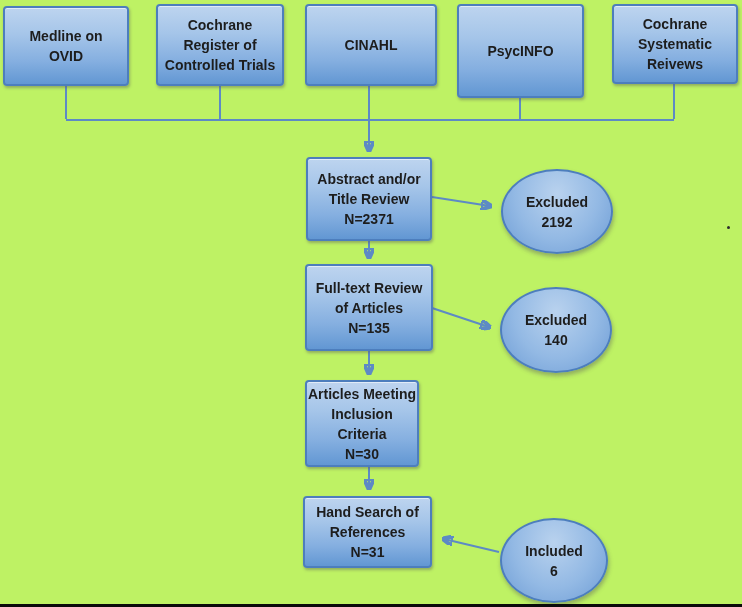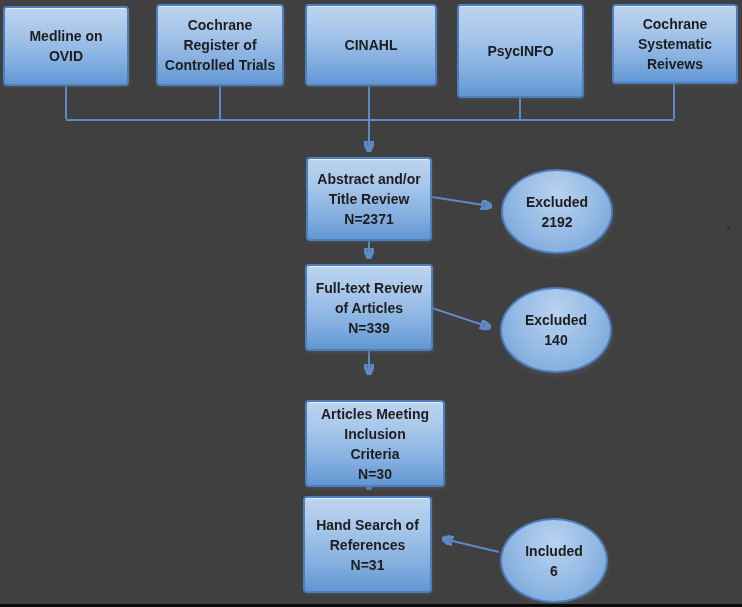--- a/index.html
+++ b/index.html
@@ -1,17 +1,17 @@
 <!DOCTYPE html>
 <html><head>
 <meta charset="utf-8">
 <style>
   html,body{margin:0;padding:0;background:#fff;}
   .stage{
-    position:relative;width:742px;height:607px;background:#404040;overflow:hidden;
+    position:relative;width:742px;height:607px;background:#bef264;overflow:hidden;
     font-family:"Liberation Sans","DejaVu Sans",sans-serif;
   }
   .node{
     position:absolute;display:flex;align-items:center;justify-content:center;
     text-align:center;color:#1d1d1d;font-weight:bold;font-size:14px;line-height:20px;
     box-sizing:border-box;
   }
   .node .lbl{white-space:pre-line;display:block;width:100%;}
   .rect{
     background:linear-gradient(180deg,#bdd4ef 0%,#a5c5e9 35%,#85afe0 70%,#6297d3 100%);
@@ -75,29 +75,29 @@
   </div>
 
   <div class="node rect" style="left:306px;top:157px;width:126px;height:84px;justify-content:flex-end;">
     <span class="lbl">Abstract and/or
 Title Review
 N=2371</span>
   </div>
   <div class="node rect" style="left:305px;top:264px;width:128px;height:87px;">
     <span class="lbl">Full-text Review
 of Articles
-N=339</span>
+N=135</span>
   </div>
-  <div class="node rect" style="left:305px;top:380px;width:140px;height:87px;margin-top:20px;">
+  <div class="node rect" style="left:305px;top:380px;width:114px;height:87px;">
     <span class="lbl">Articles Meeting
 Inclusion
 Criteria
 N=30</span>
   </div>
-  <div class="node rect" style="left:303px;top:496px;width:129px;height:97px;">
+  <div class="node rect" style="left:303px;top:496px;width:129px;height:72px;">
     <span class="lbl">Hand Search of
 References
 N=31</span>
   </div>
 
   <div class="node oval" style="left:501px;top:169px;width:112px;height:85px;">
     <span class="lbl">Excluded
 2192</span>
   </div>
   <div class="node oval" style="left:500px;top:287px;width:112px;height:86px;">

